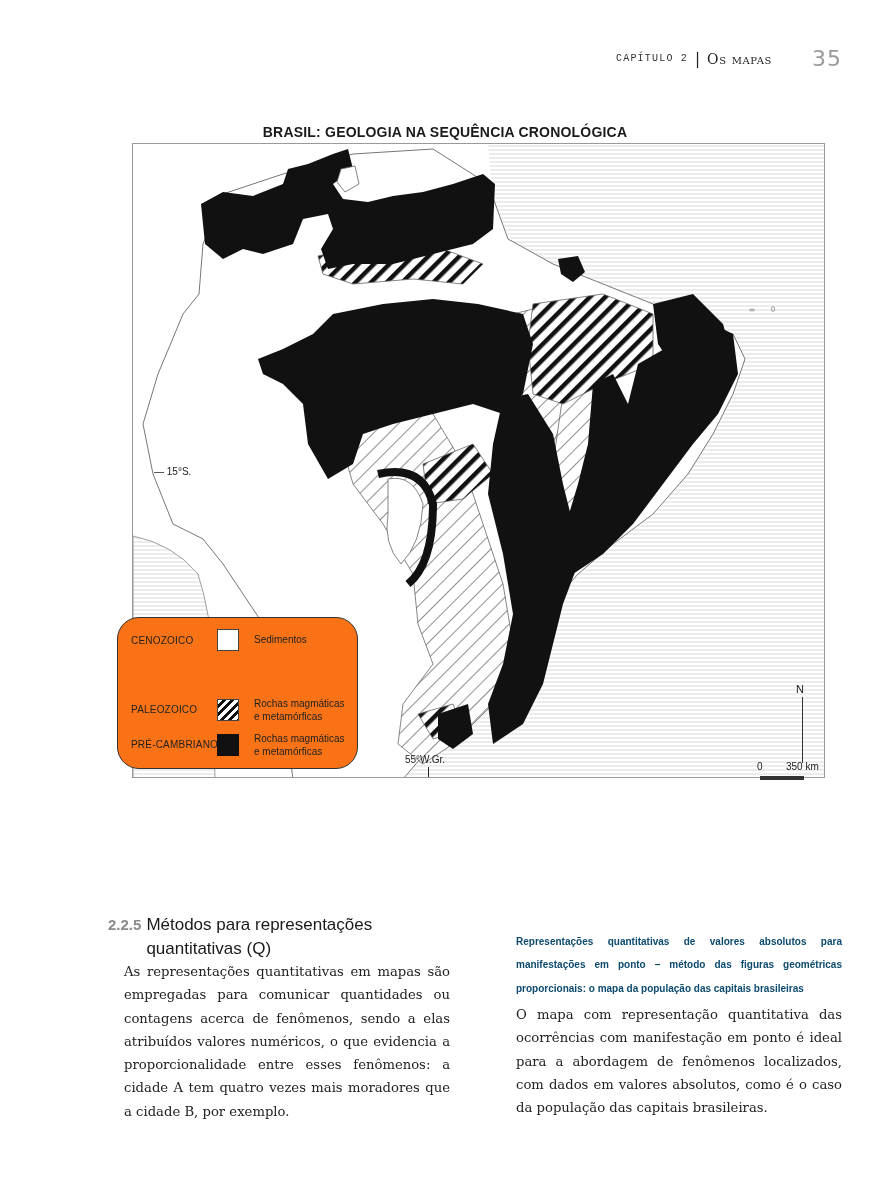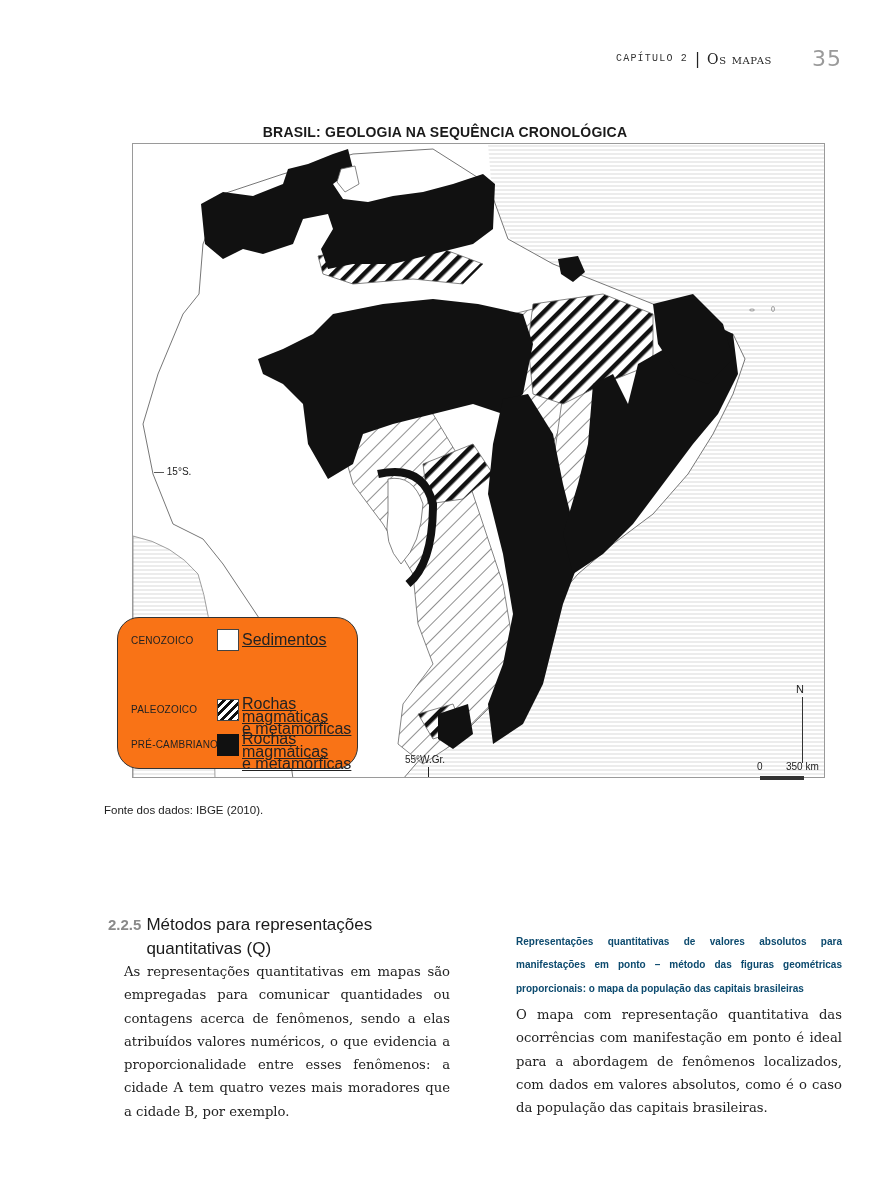--- a/index.html
+++ b/index.html
@@ -17,21 +17,21 @@
   .map-frame svg { position:absolute; left:0; top:0; }
 
   .lat-label { position:absolute; left:154px; top:466px; font-family:"Liberation Sans", sans-serif; font-size:10px; color:#222; }
   .lon-label { position:absolute; left:405px; top:754px; font-family:"Liberation Sans", sans-serif; font-size:10px; color:#222; }
   .lon-tick { position:absolute; left:428px; top:767px; width:1px; height:10px; background:#222; }
 
   .legend { position:absolute; left:117px; top:597px; width:241px; height:152px; border:1.5px solid #333; border-radius:22px; background:#f97316; box-sizing:border-box;margin-top:20px; }
   .legend-row { position:absolute; left:0; width:100%; height:34px; }
   .lg-era { position:absolute; left:13px; font-family:"Liberation Sans", sans-serif; font-size:10px; color:#222; letter-spacing:0.2px; }
   .lg-swatch { position:absolute; left:99px; width:22px; height:22px; box-sizing:border-box; border:1px solid #444; background:#fff; }
-  .lg-desc { position:absolute; left:124px; font-family:"Liberation Sans", sans-serif; font-size:16px; line-height:12.5px; color:#222;text-decoration:underline; }
+  .lg-desc { position:absolute; left:136px; font-family:"Liberation Sans", sans-serif; font-size:10px; line-height:12.5px; color:#222; }
   .sw-meso { background: repeating-linear-gradient(135deg, #fff 0 4px, #222 4px 5px); }
   .sw-paleo { background: repeating-linear-gradient(135deg, #fff 0 3px, #111 3px 6px); }
   .sw-pre { background:#111; border-color:#111; }
 
   .north { position:absolute; left:796px; top:683px; font-family:"Liberation Sans", sans-serif; font-size:11px; color:#222; }
   .north-line { position:absolute; left:802px; top:697px; width:1px; height:66px; background:#333; }
   .scale-0 { position:absolute; left:757px; top:761px; font-family:"Liberation Sans", sans-serif; font-size:10px; color:#222; }
   .scale-350 { position:absolute; left:786px; top:761px; font-family:"Liberation Sans", sans-serif; font-size:10px; color:#222; }
   .scale-bar { position:absolute; left:760px; top:776px; width:42px; height:3px; border:1px solid #333; border-top:none; background:#333; }
 
@@ -129,21 +129,20 @@
   </div>
 </div>
 
 <div class="north">N</div>
 <div class="north-line"></div>
 <div class="scale-0">0</div>
 <div class="scale-350">350 km</div>
 <div class="scale-bar"></div>
 
 <div class="caption">
-  <div>Fonte dos dados: IBGE (2010).</div>
 </div>
 
 <div class="section-head">
   <span class="section-num">2.2.5</span><span class="section-title">Métodos para representações quantitativas (Q)</span>
 </div>
 
 <div class="left-body">As representações quantitativas em mapas são empregadas para comunicar quantidades ou contagens acerca de fenômenos, sendo a elas atribuídos valores numéricos, o que evidencia a proporcionalidade entre esses fenômenos: a cidade A tem quatro vezes mais moradores que a cidade B, por exemplo.</div>
 
 <div class="right-head">Representações quantitativas de valores absolutos para manifestações em ponto – método das figuras geométricas proporcionais: o mapa da população das capitais brasileiras</div>
 <div class="right-body">O mapa com representação quantitativa das ocorrências com manifestação em ponto é ideal para a abordagem de fenômenos localizados, com dados em valores absolutos, como é o caso da população das capitais brasileiras.</div>

